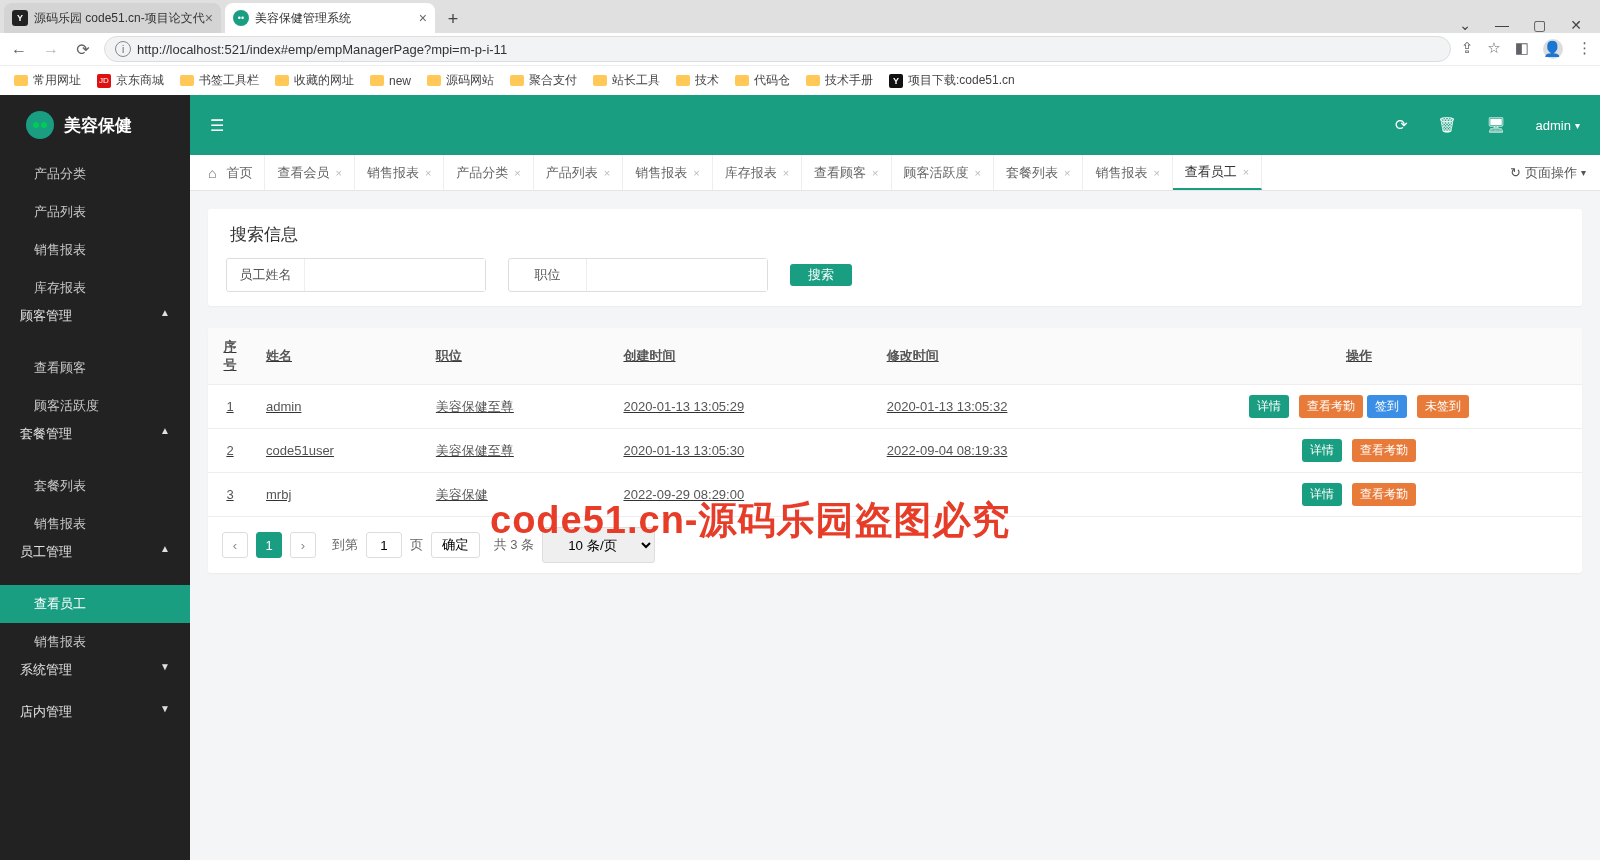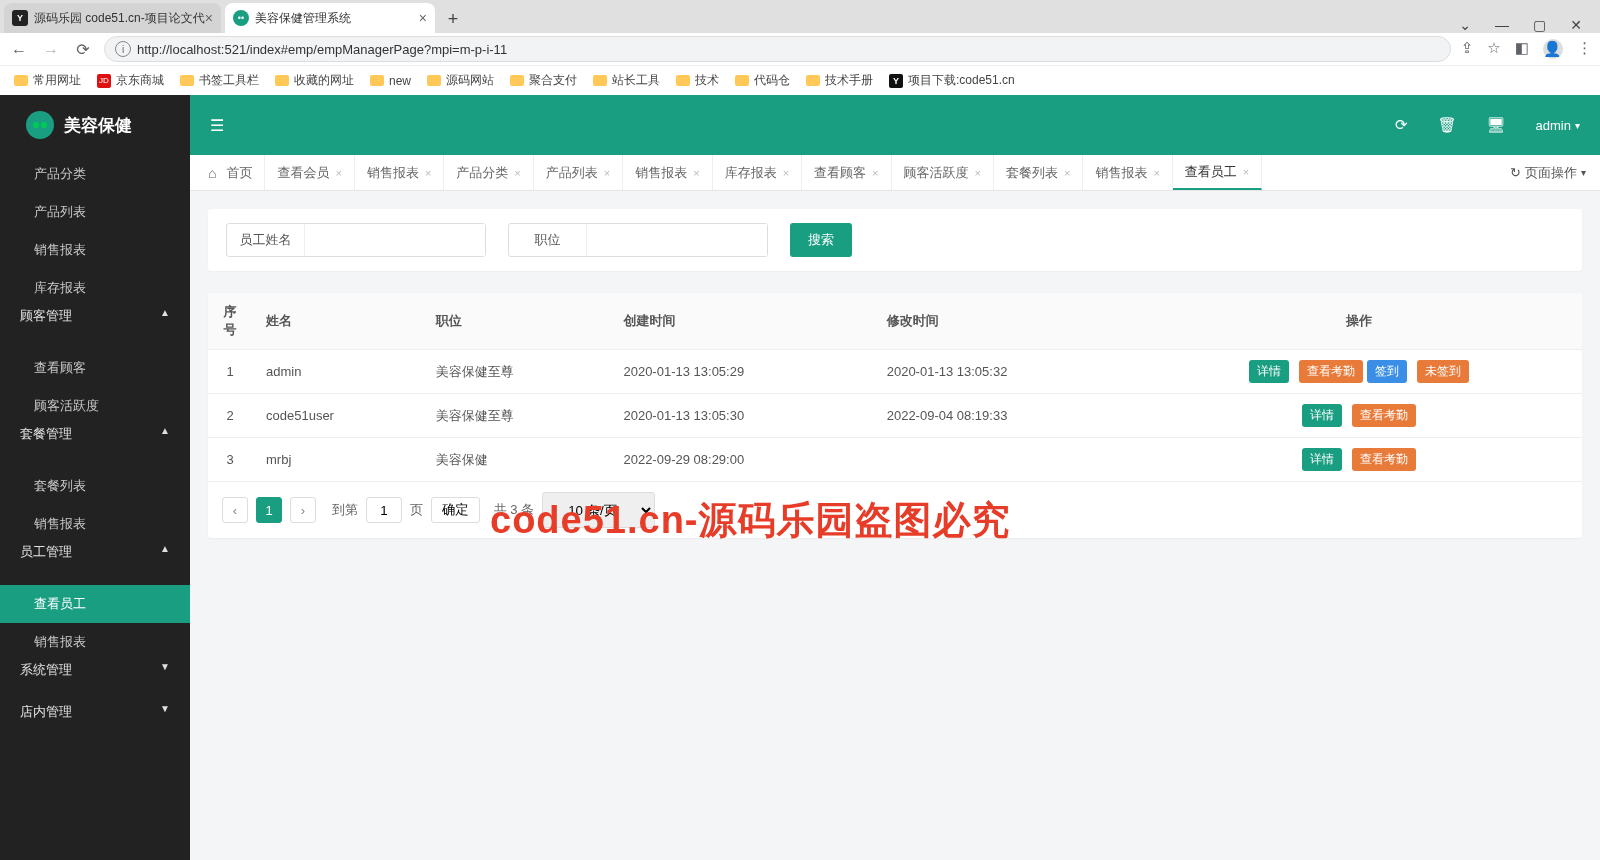--- a/index.html
+++ b/index.html
@@ -48,25 +48,25 @@
 .pgops { margin-left:auto; padding:0 14px; display:flex; align-items:center; font-size:13px; color:#555; cursor:pointer; gap:4px;}
 .pgops::before { content:"↻"; font-size:13px;}
 
 .content { flex:1; padding:18px; overflow:auto;}
 .card { background:#fff; border-radius:3px; padding:14px 18px; box-shadow:0 1px 2px rgba(0,0,0,.04);}
 .search-title { font-size:17px; margin-bottom:12px; color:#333; padding-left:4px;}
 .search-row { display:flex; gap:22px; align-items:center;}
 .fld { display:flex; border:1px solid #ddd; border-radius:3px; height:34px;}
 .fld .lbl { width:78px; display:flex; align-items:center; justify-content:center; font-size:13px; color:#555; border-right:1px solid #eee;}
 .fld input { border:none; outline:none; padding:0 8px; width:180px; font-size:13px;}
-.btn { height:34px; padding:0 18px; border:none; border-radius:3px; cursor:pointer; font-size:13px;}
+.btn { height:22px; padding:0 18px; border:none; border-radius:3px; cursor:pointer; font-size:13px;}
 .btn-teal { background:#1a9e82; color:#fff;}
 
 .tablecard { margin-top:22px; background:#fff; border-radius:3px; box-shadow:0 1px 2px rgba(0,0,0,.04);}
-table { width:100%; border-collapse:collapse; }
+table { width:100%; border-collapse:collapse;text-decoration:underline; }
 th,td { text-align:left; padding:10px 14px; font-size:13px; border-bottom:1px solid #eee;}
 th { color:#555; font-weight:600; background:#fafafa;}
 td { color:#555;}
 .idx { width:44px; text-align:center;}
 .ops { text-align:center;}
 .tag { display:inline-block; padding:3px 8px; border-radius:3px; font-size:12px; color:#fff; margin:0 2px; cursor:pointer;}
 .tag-teal { background:#1a9e82;}
 .tag-orange { background:#e87b39;margin-left:8px;}
 .tag-blue { background:#3a8ee6;}
 
@@ -282,20 +282,21 @@
             </div>
           </div>
       <div class="pgops">
         <span>页面操作</span>
         <span style="font-size:10px">▾</span>
       </div>
     </div>
 
     <div class="content">
       <div class="card">
+        <div class="search-title">搜索信息</div>
         <div class="search-row">
           <div class="fld">
             <span class="lbl">员工姓名</span>
             <input style="">
           </div>
           <div class="fld">
             <span class="lbl">职位</span>
             <input style="">
           </div>
           <button class="btn btn-teal">搜索</button>

